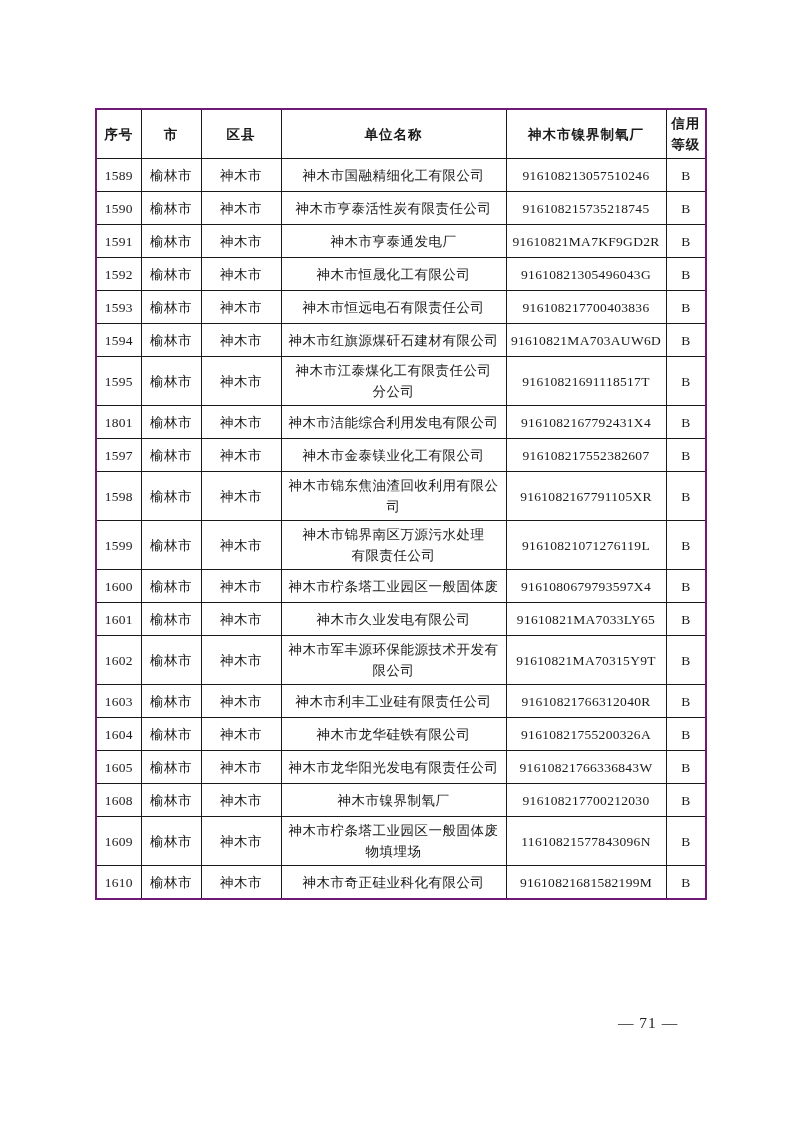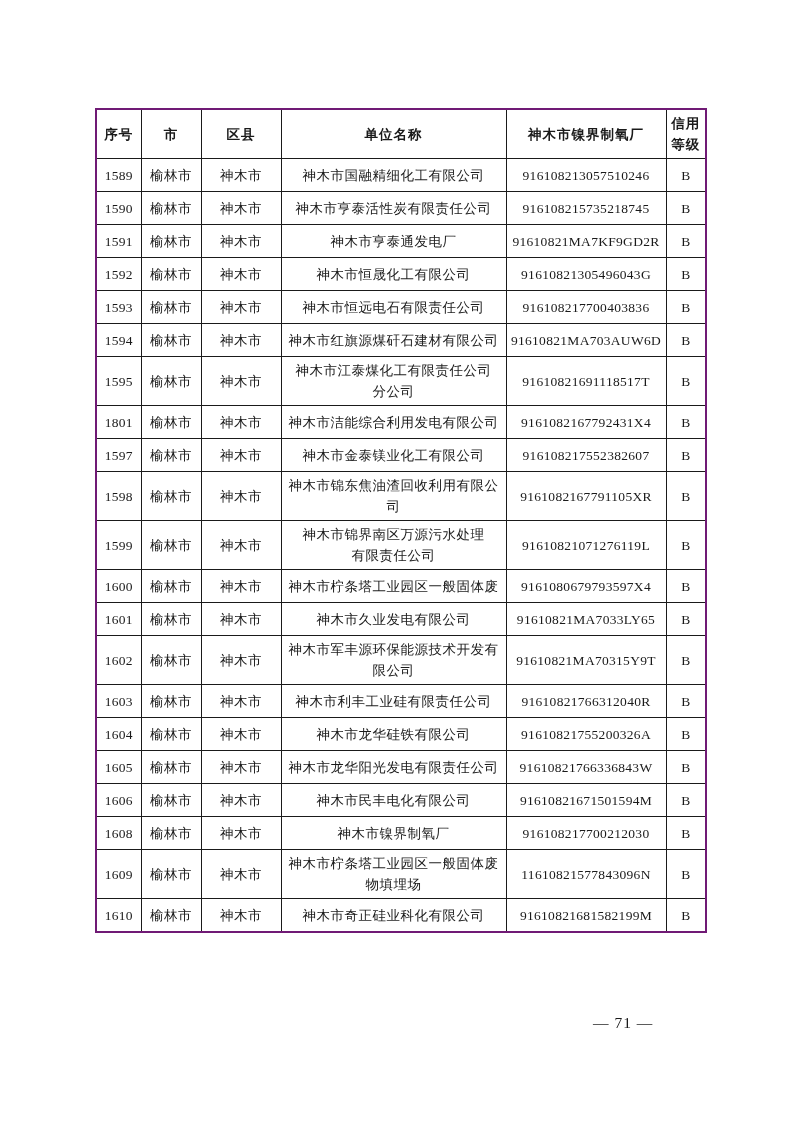--- a/index.html
+++ b/index.html
@@ -60,20 +60,21 @@
   }
   td.cell-city, td.cell-district {
     letter-spacing: 0.5px;
     margin-left: 36px;
   }
   .page-number {
     position: absolute;
     left: 593px;
     top: 1014px;
     width: 110px;
+    text-align: center;
     font-size: 15.5px;
     font-family: "Liberation Serif", "DejaVu Serif", serif;
     color: #1a1a1a;
     letter-spacing: 1px;
   }
 </style>
 </head>
 <body>
 
 <div class="page">
@@ -249,28 +250,20 @@
 
     <tr>
       <td class="cell-no">1605</td>
       <td class="cell-city">榆林市</td>
       <td class="cell-district">神木市</td>
       <td class="cell-name">神木市龙华阳光发电有限责任公司</td>
       <td class="cell-code">91610821766336843W</td>
       <td class="cell-rating">B</td>
     </tr>
 
-    <tr>
-      <td class="cell-no">1606</td>
-      <td class="cell-city">榆林市</td>
-      <td class="cell-district">神木市</td>
-      <td class="cell-name">神木市民丰电化有限公司</td>
-      <td class="cell-code">91610821671501594M</td>
-      <td class="cell-rating">B</td>
-    </tr>
 
 
     <tr>
       <td class="cell-no">1608</td>
       <td class="cell-city">榆林市</td>
       <td class="cell-district">神木市</td>
       <td class="cell-name">神木市镍界制氧厂</td>
       <td class="cell-code">916108217700212030</td>
       <td class="cell-rating">B</td>
     </tr>

